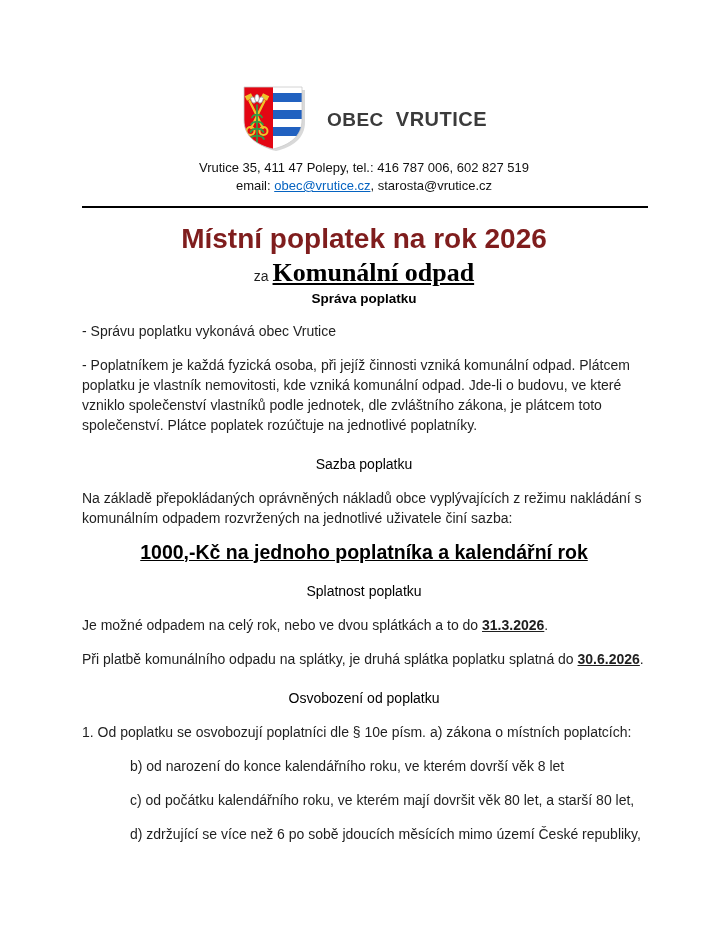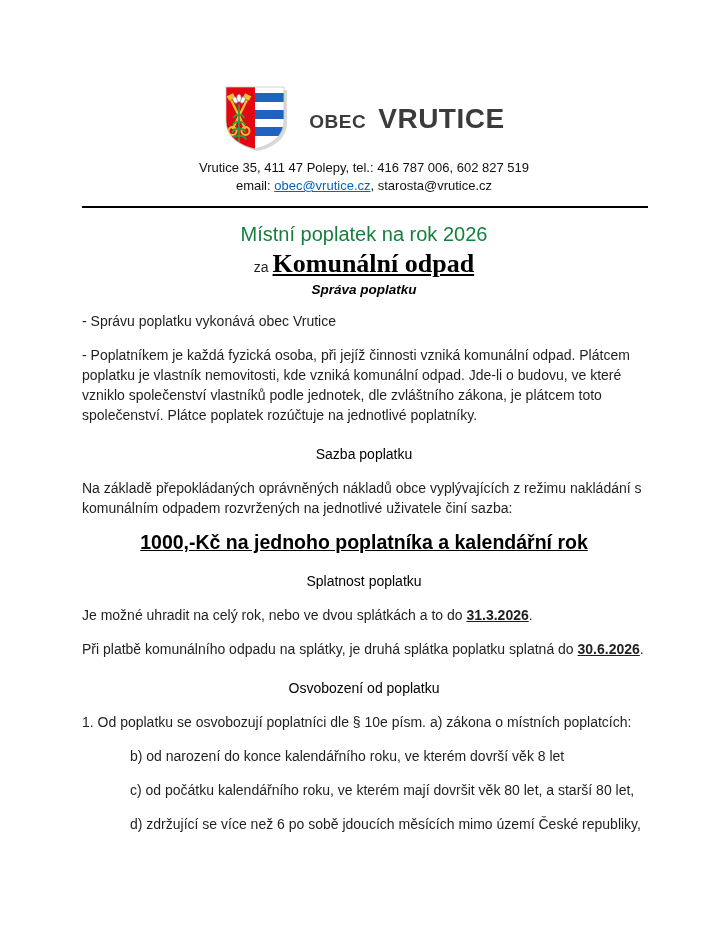--- a/index.html
+++ b/index.html
@@ -15,30 +15,30 @@
   html,body{margin:0;padding:0;background:#ffffff;}
   .page{
     width:728px;height:937px;margin:8px auto;background:#fff;
     font-family:"Liberation Sans",sans-serif;color:var(--text-black);
     padding-top:76px;overflow:hidden;
   }
   .header-row{display:flex;justify-content:center;align-items:center;gap:20px;}
   .coa{width:66px;height:70px;flex:0 0 auto;}
   .logo-text{display:flex;align-items:baseline;gap:12px;color:var(--logo-gray);font-weight:bold;white-space:nowrap;}
   .org-small{font-size:19px;letter-spacing:.5px;}
-  .org-large{font-size:28px;letter-spacing:.5px;}
+  .org-large{font-size:20px;letter-spacing:.5px;}
   .contact{text-align:center;font-size:13px;line-height:18px;margin-top:5px;color:#111;}
   .email-link{color:var(--link-blue);text-decoration:underline;cursor:pointer;}
   .divider{border:none;border-top:2px solid #000;margin:11px 80px 0 82px;}
   .title-block{text-align:center;margin-top:15px;line-height:1.15;}
-  .title-1{font-size:20px;font-weight:normal;color:#15803d;}
+  .title-1{font-size:28px;font-weight:bold;color:#7f1d1d;}
   .title-2{font-size:26px;font-family:"Liberation Serif",serif;font-weight:bold;color:#000;margin-top:3px;}
   .title-2 .za{font-size:14px;font-family:Liberation Sans, sans-serif;font-weight:normal;color:var(--text-black);}
   .title-2 .main{text-decoration:underline;}
-  .subheading{font-size:13.5px;font-weight:bold;margin-top:3px;color:#000;font-style:italic;}
+  .subheading{font-size:13.5px;font-weight:bold;margin-top:3px;color:#000;}
   .content{margin:0 82px;font-size:14px;line-height:20px;}
   .content p{margin:14px 0 0 0;}
   .section-heading{text-align:center;font-weight:normal;font-size:14px;margin-top:19px;color:#000;}
   .rate-line{text-align:center;font-weight:bold;font-size:19.5px;text-decoration:underline;margin:18px 0 0 0;color:#000;}
   .date{font-weight:bold;text-decoration:underline;}
   .indent{text-indent:48px;}
 </style>
 </head>
 <body>
 
@@ -121,21 +121,21 @@
 
     <p>- Správu poplatku vykonává obec Vrutice</p>
     <p>- Poplatníkem je každá fyzická osoba, při jejíž činnosti vzniká komunální odpad. Plátcem poplatku je vlastník nemovitosti, kde vzniká komunální odpad. Jde-li o budovu, ve které vzniklo společenství vlastníků podle jednotek, dle zvláštního zákona, je plátcem toto společenství. Plátce poplatek rozúčtuje na jednotlivé poplatníky.</p>
 
     <div class="section-heading">Sazba poplatku</div>
     <p>Na základě přepokládaných oprávněných nákladů obce vyplývajících z režimu nakládání s komunálním odpadem rozvržených na jednotlivé uživatele činí sazba:</p>
     <p class="rate-line">1000,-Kč na jednoho poplatníka a kalendářní rok</p>
 
     <div class="section-heading">Splatnost poplatku</div>
     <p>
-      <span>Je možné uhradit na celý rok, nebo ve dvou splátkách a to do </span><span class="date">31.3.2026</span><span>.</span>
+      <span>Je možné odpadem na celý rok, nebo ve dvou splátkách a to do </span><span class="date">31.3.2026</span><span>.</span>
     </p>
     <p>
       <span>Při platbě komunálního odpadu na splátky, je druhá splátka poplatku splatná do </span><span class="date">30.6.2026</span><span>.</span>
     </p>
 
     <div class="section-heading">Osvobození od poplatku</div>
     <p>1. Od poplatku se osvobozují poplatníci dle § 10e písm. a) zákona o místních poplatcích:</p>
     <p class="indent">b) od narození do konce kalendářního roku, ve kterém dovrší věk 8 let</p>
     <p class="indent">c) od počátku kalendářního roku, ve kterém mají dovršit věk 80 let, a starší 80 let,</p>
     <p class="indent">d) zdržující se více než 6 po sobě jdoucích měsících mimo území České republiky,</p>

